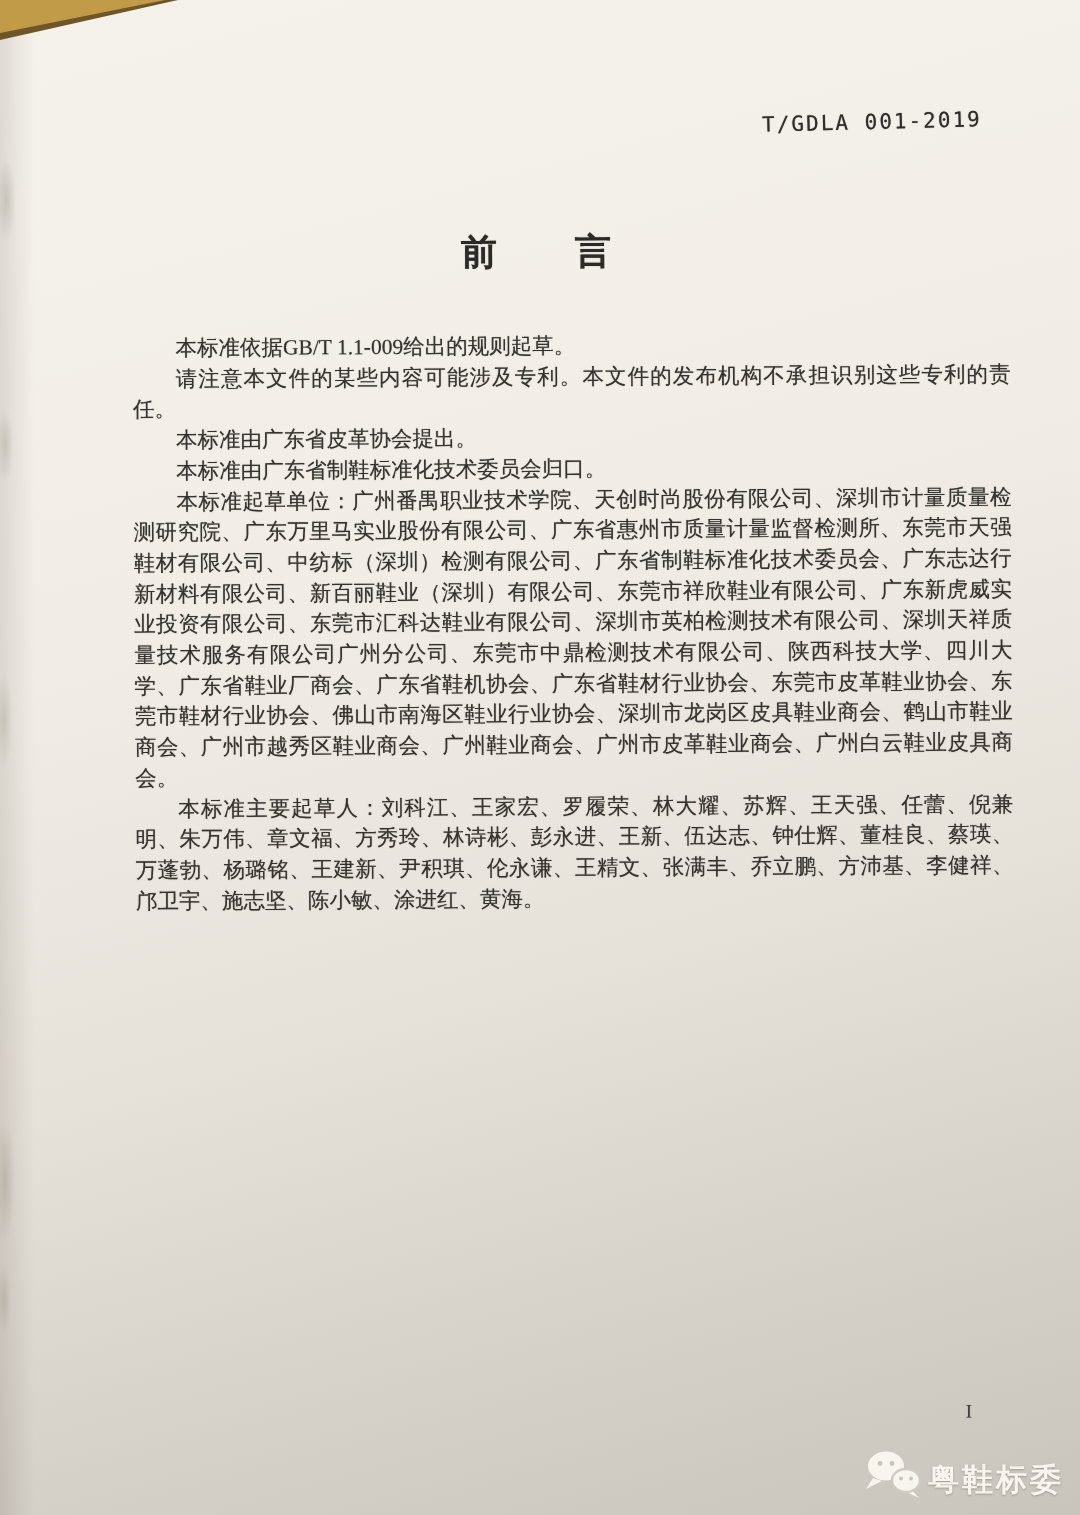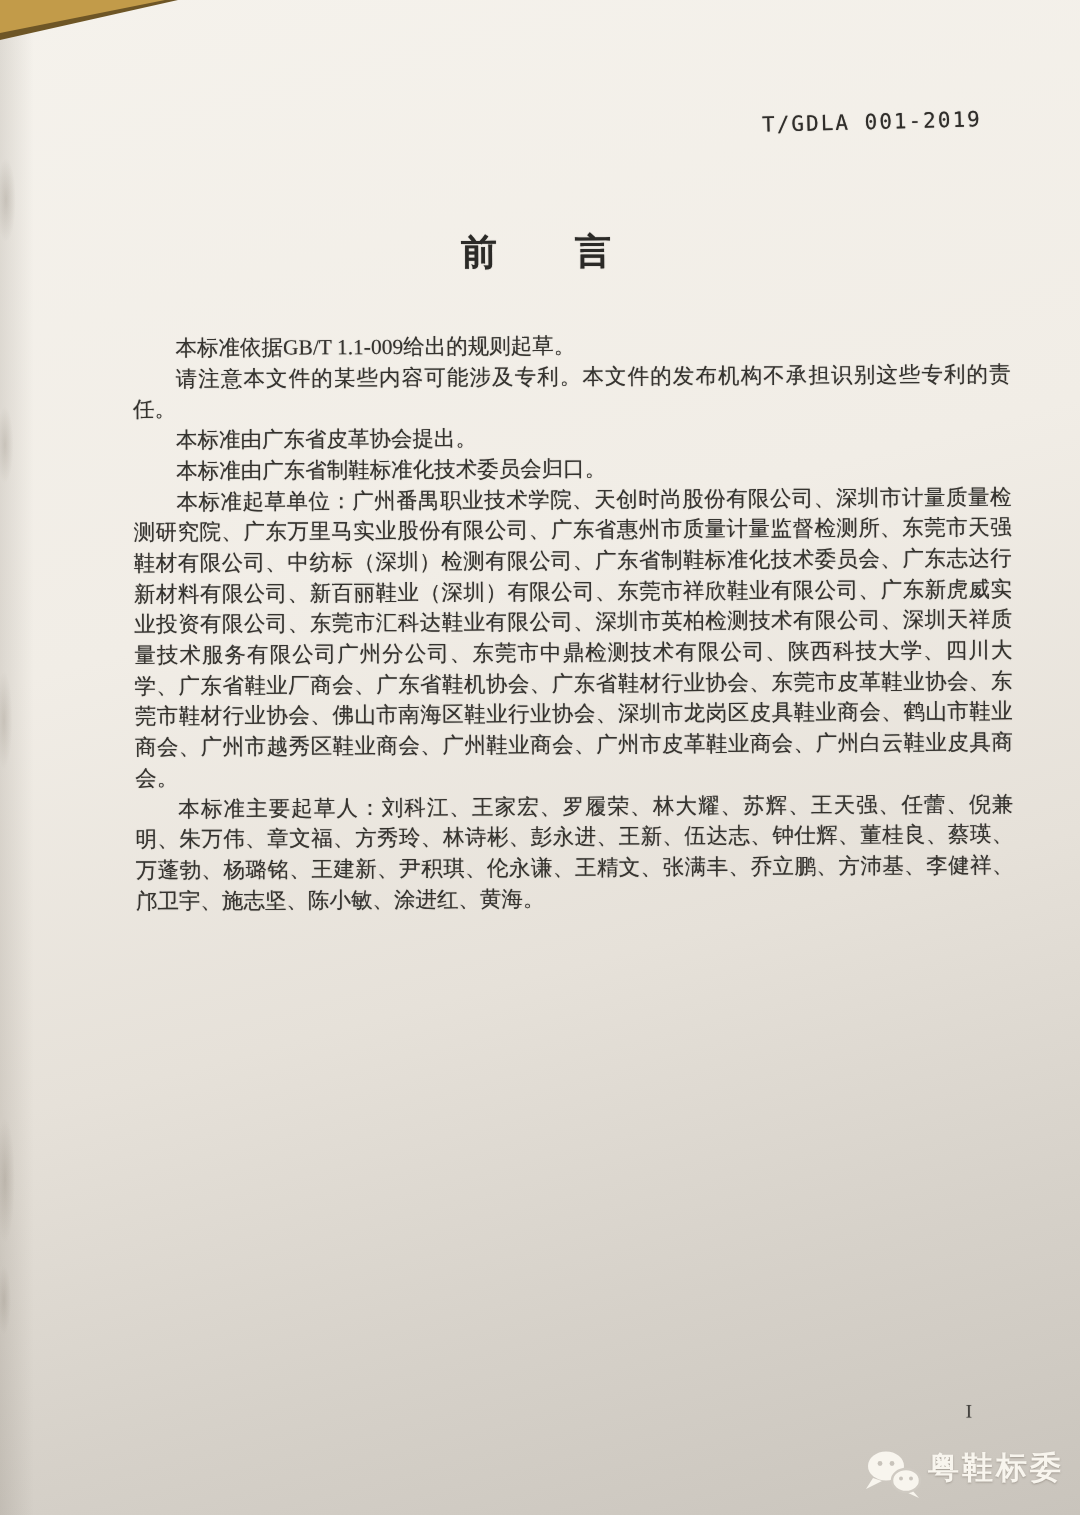--- a/index.html
+++ b/index.html
@@ -49,21 +49,21 @@
     text-align:justify; text-shadow:0 0 1px rgba(53,51,47,.55);
   }
   .doc-body p { margin:0; text-indent:2em; }
 
   .page-number {
     position:absolute; bottom:90px; right:112px;
     font-size:19px; color:#45433f; text-shadow:0 0 1px rgba(69,67,63,.5);
   }
   .watermark {
     position:absolute; right:16px; bottom:14px;
-    display:flex; align-items:flex-start; gap:2px;
+    display:flex; align-items:flex-end; gap:2px;
     font-family:"Liberation Sans","DejaVu Sans",sans-serif;
     font-weight:bold; font-size:31px; letter-spacing:3px; color:#f8f5ee;
     text-shadow:0 1px 2px rgba(110,102,90,.45);
   }
   .watermark svg { display:block; }
 </style>
 </head>
 <body>
 
 <div class="photo">

